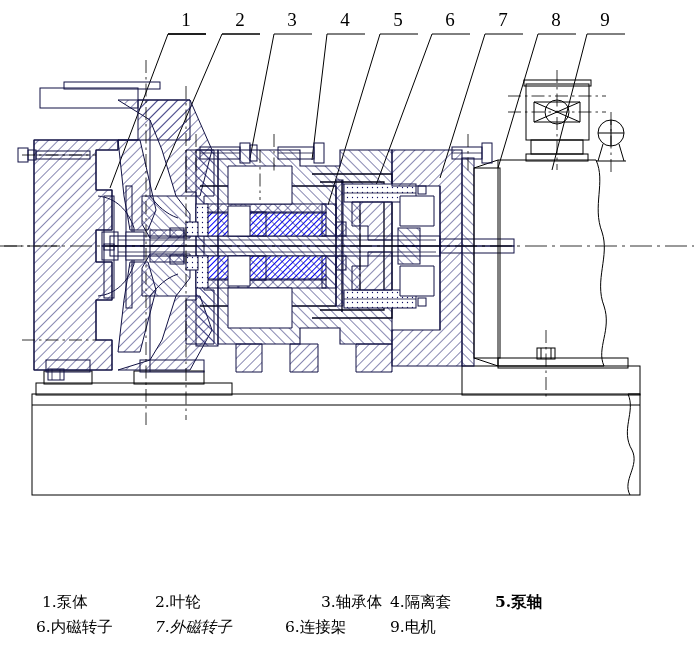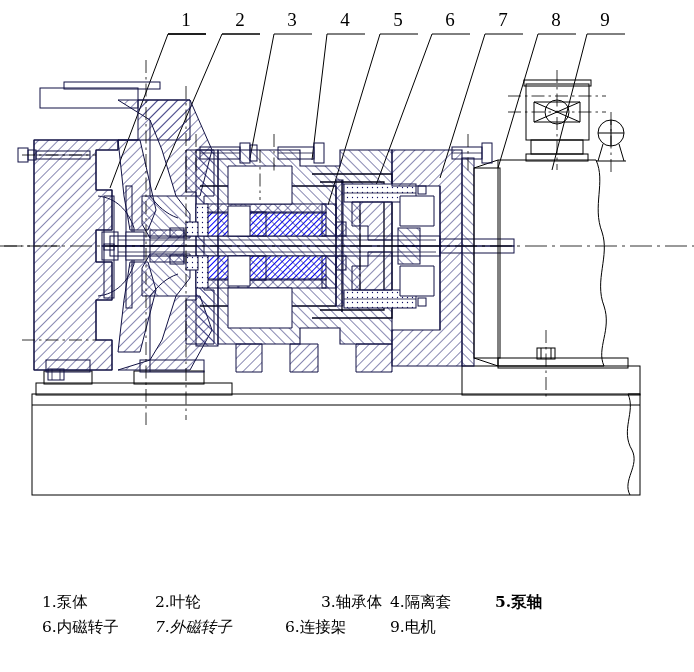--- a/index.html
+++ b/index.html
@@ -332,19 +332,19 @@
   </svg>
 
   <div class="legend-row" style="top:592px;">
     <span class="legend-cell" style="left:42px;">1.泵体</span>
     <span class="legend-cell" style="left:155px;">2.叶轮</span>
     <span class="legend-cell" style="left:285px;margin-left:36px;">3.轴承体</span>
     <span class="legend-cell" style="left:390px;">4.隔离套</span>
     <span class="legend-cell" style="left:495px;font-weight:bold;">5.泵轴</span>
   </div>
   <div class="legend-row" style="top:617px;">
-    <span class="legend-cell" style="left:42px;">6.内磁转子</span>
+    <span class="legend-cell" style="left:36px;">6.内磁转子</span>
     <span class="legend-cell" style="left:155px;font-style:italic;">7.外磁转子</span>
     <span class="legend-cell" style="left:285px;">6.连接架</span>
     <span class="legend-cell" style="left:390px;">9.电机</span>
   </div>
 
 </div>
 
 </body></html>

